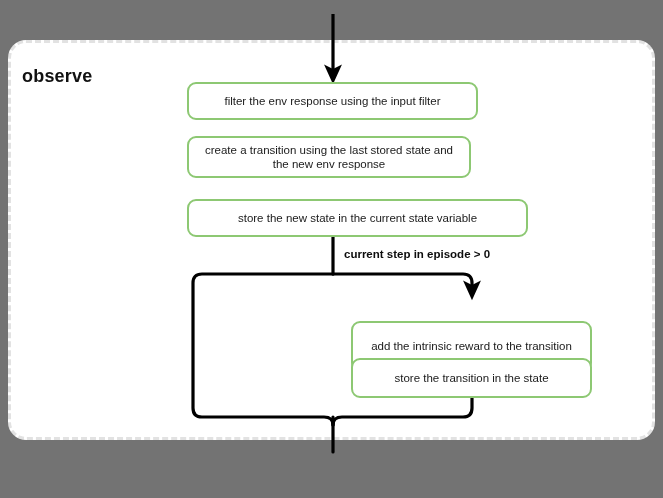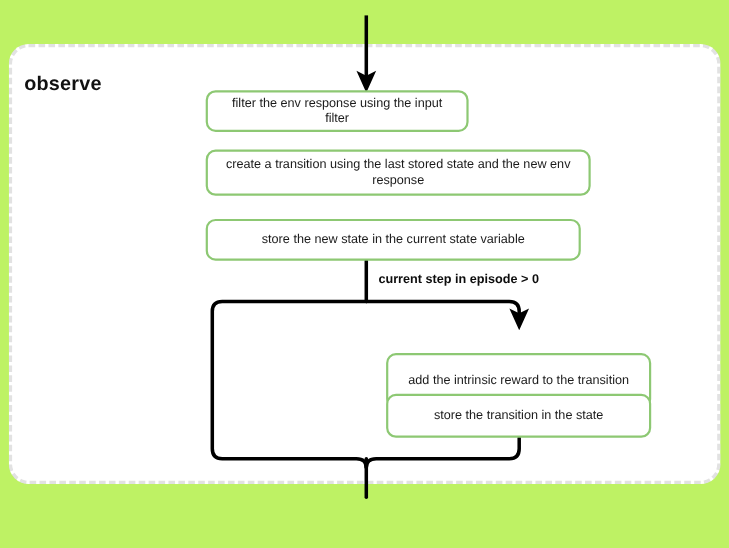--- a/index.html
+++ b/index.html
@@ -4,21 +4,21 @@
 <style>
   html, body {
     margin: 0;
     padding: 0;
     background: #000000;
   }
   #stage {
     position: relative;
     width: 663px;
     height: 498px;
-    background: #bef264;
+    background: #737373;
     overflow: hidden;
     font-family: "Liberation Sans", sans-serif;
   }
   
   #group-container {
     position: absolute;
     left: 8px;
     top: 40px;
     width: 647px;
     height: 400px;
@@ -57,22 +57,22 @@
     align-items: center;
     justify-content: center;
     text-align: center;
     color: #1a1a1a;
     font-size: 11.5px;
     line-height: 1.25;
     padding: 2px 10px;
   }
   .node span { display: block; }
   
-  #node-filter-env-response { left: 187px; top: 82px;  width: 239px; height: 38px; }
-  #node-create-transition   { left: 187px; top: 136px; width: 350px; height: 42px; }
+  #node-filter-env-response { left: 187px; top: 82px;  width: 291px; height: 38px; }
+  #node-create-transition   { left: 187px; top: 136px; width: 284px; height: 42px; }
   #node-store-new-state     { left: 187px; top: 199px; width: 341px; height: 38px; }
   #node-add-intrinsic-reward{ left: 351px; top: 298px; width: 241px; height: 51px; margin-top: 23px; }
   #node-store-transition    { left: 351px; top: 358px; width: 241px; height: 40px; }
   
   #branch-label {
     position: absolute;
     left: 344px;
     top: 248px;
     font-size: 11.5px;
     font-weight: bold;

